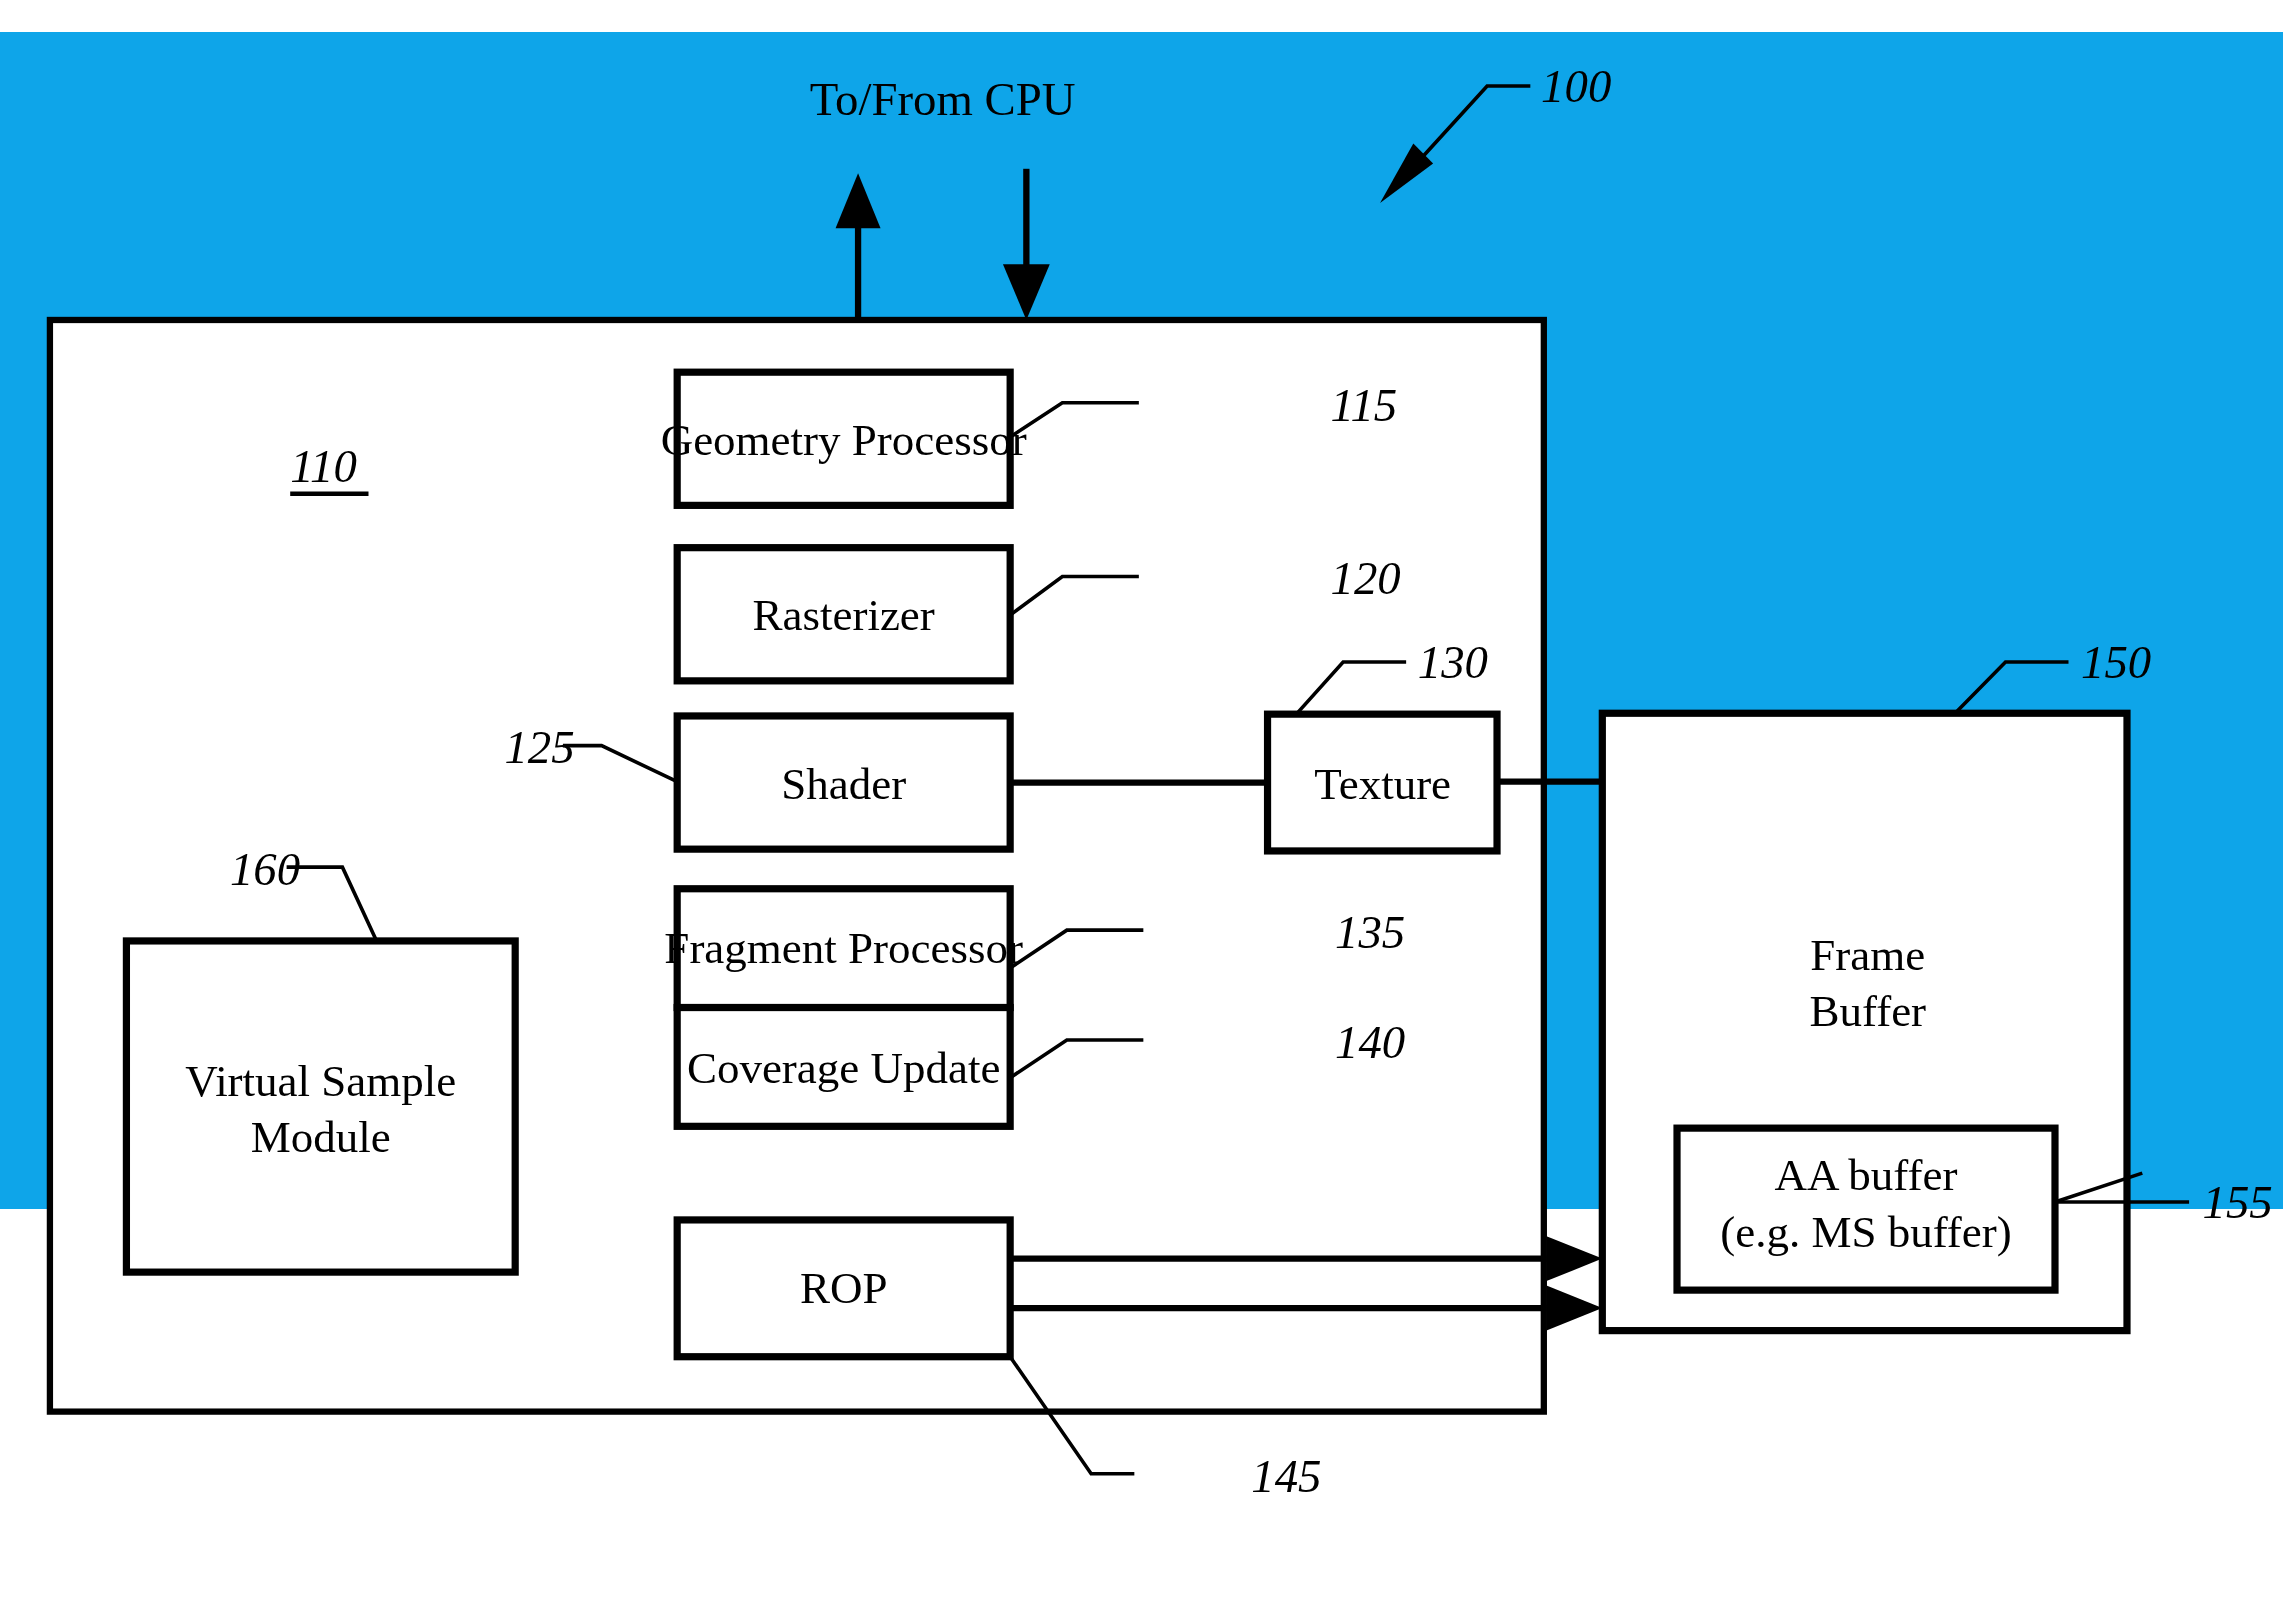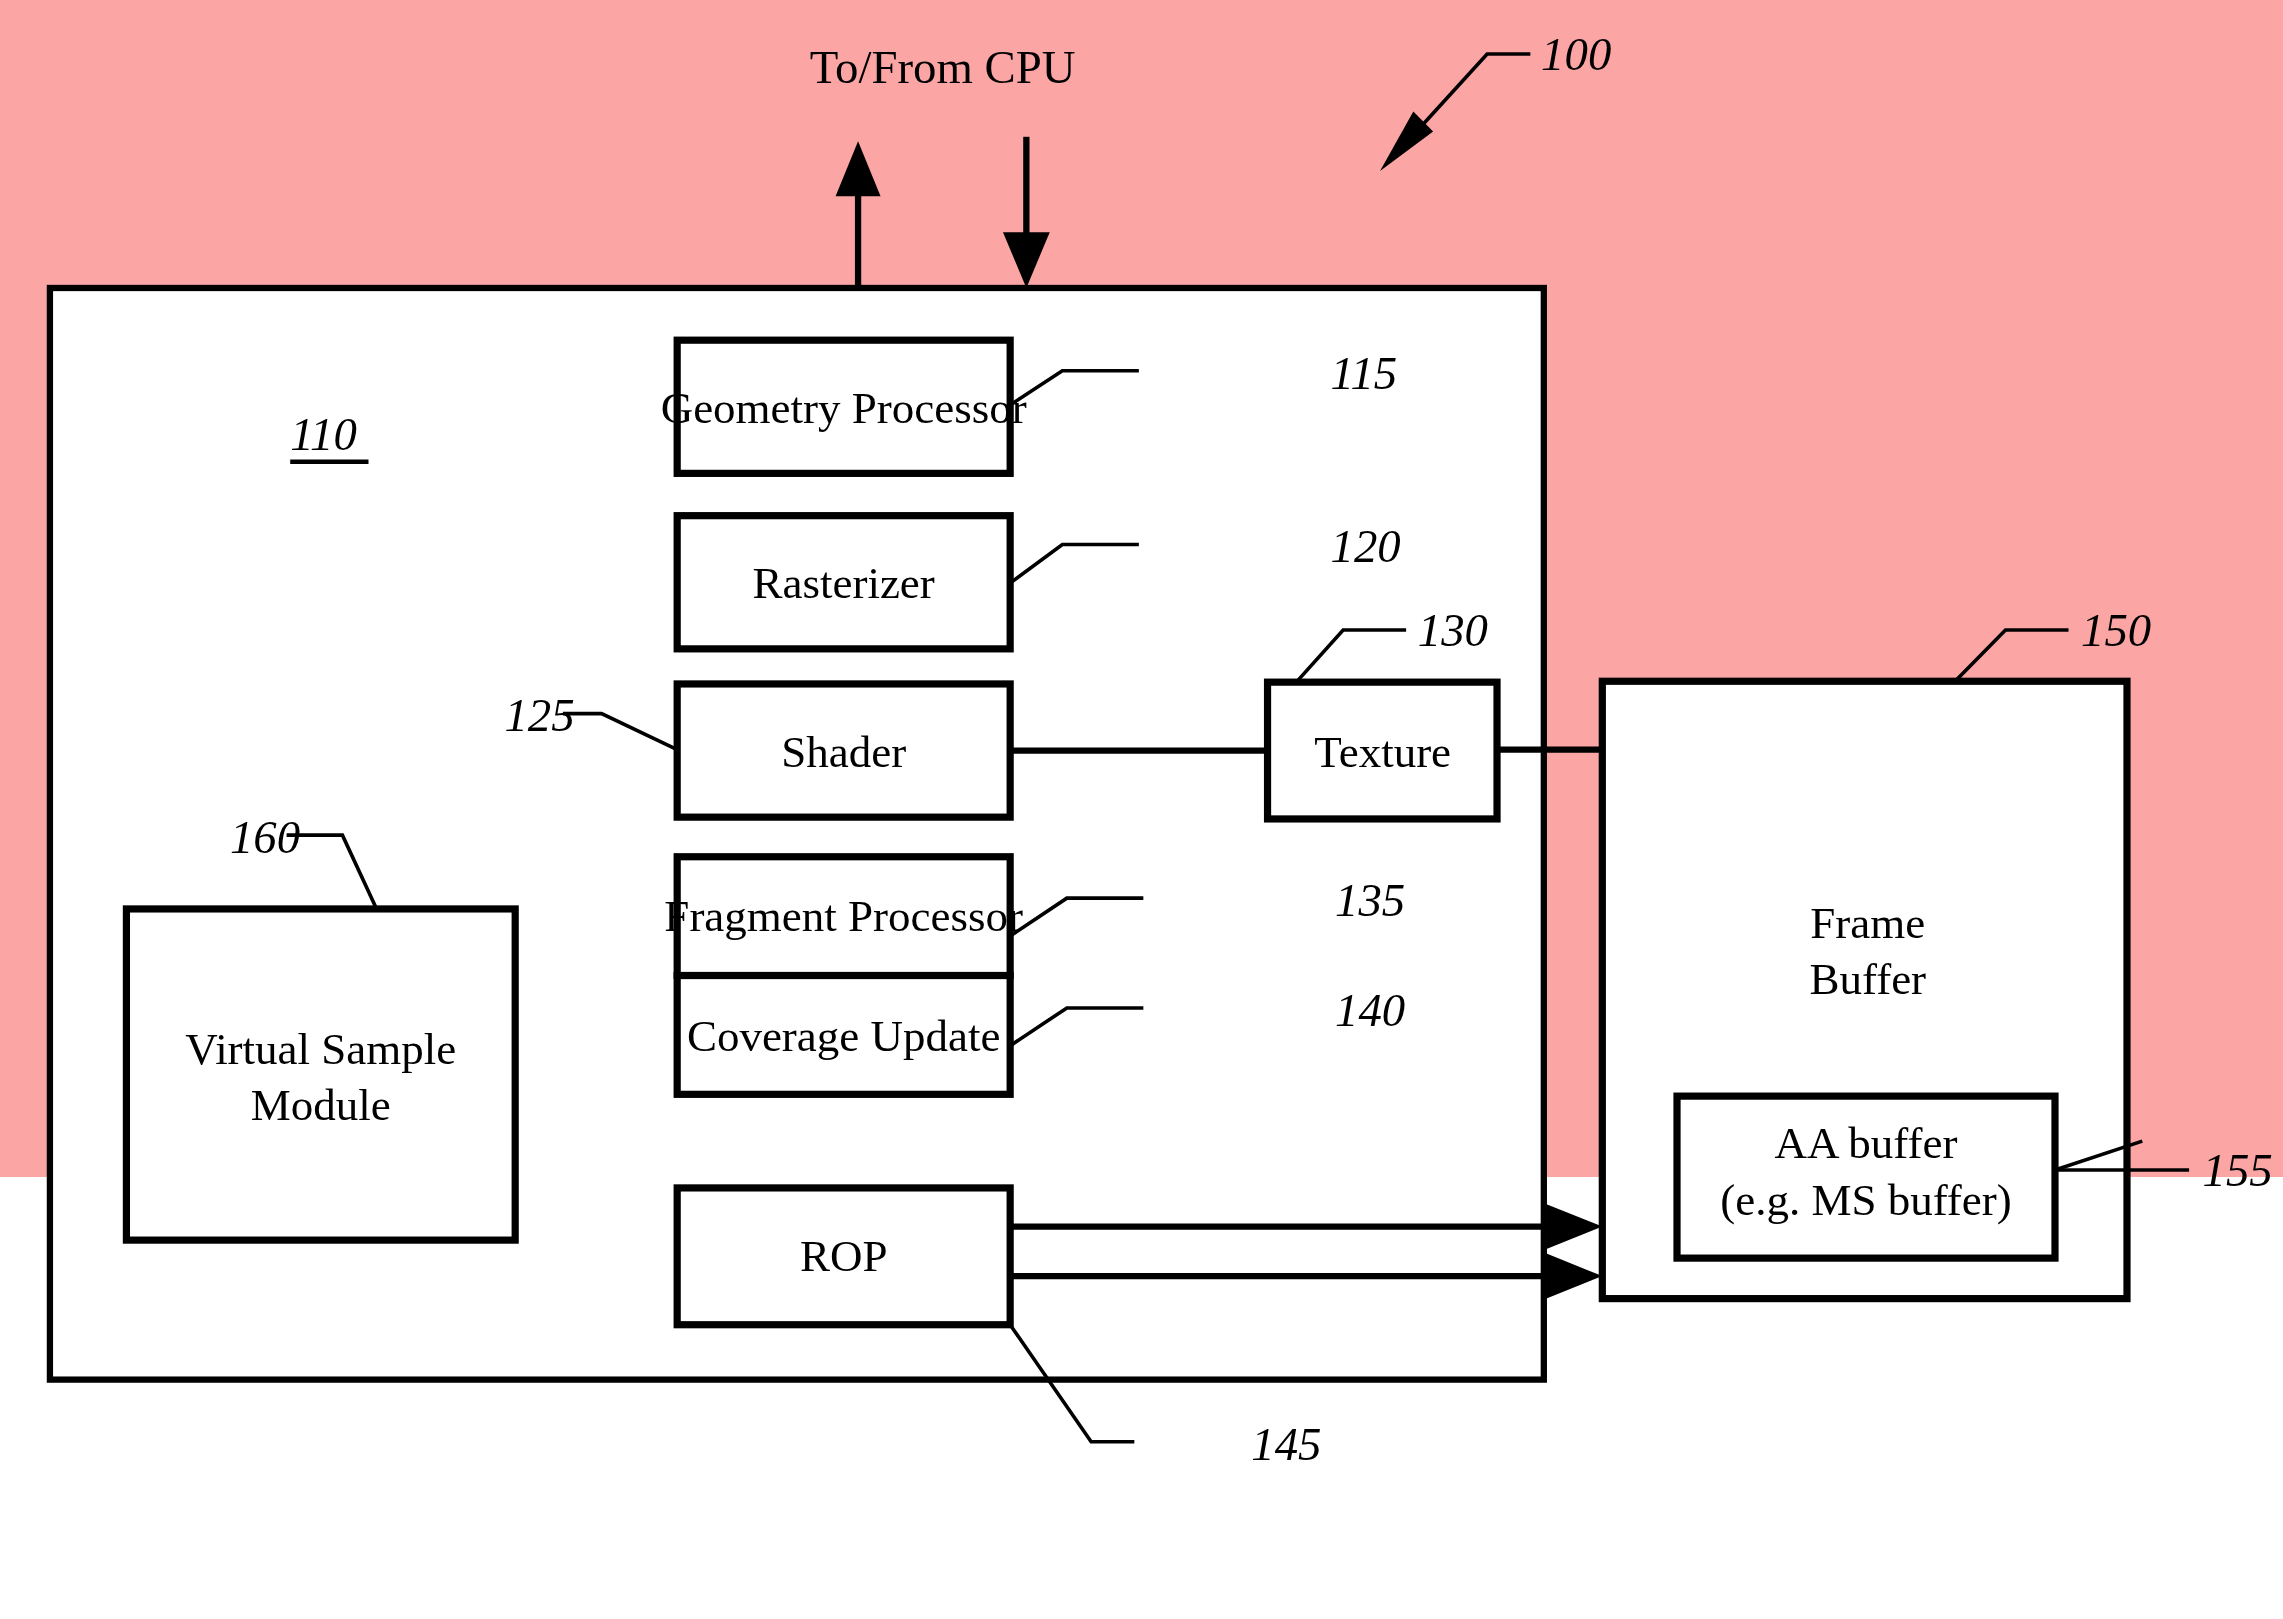--- a/index.html
+++ b/index.html
@@ -11,21 +11,22 @@
   body {
     width: 2284px;
     height: 1619px;
     overflow: hidden;
     font-family: "Liberation Serif", "DejaVu Serif", serif;
   }
   #figure-root {
     position: relative;
     width: 2284px;
     height: 1177px;
-    background: #fca5a5;
+    background: #0ea5e9;
+    margin-top: 32px;
   }
   svg#figure-svg {
     position: absolute;
     top: 0;
     left: 0;
     width: 2284px;
     height: 1619px;
     display: block;
   }
   .box-rect {

